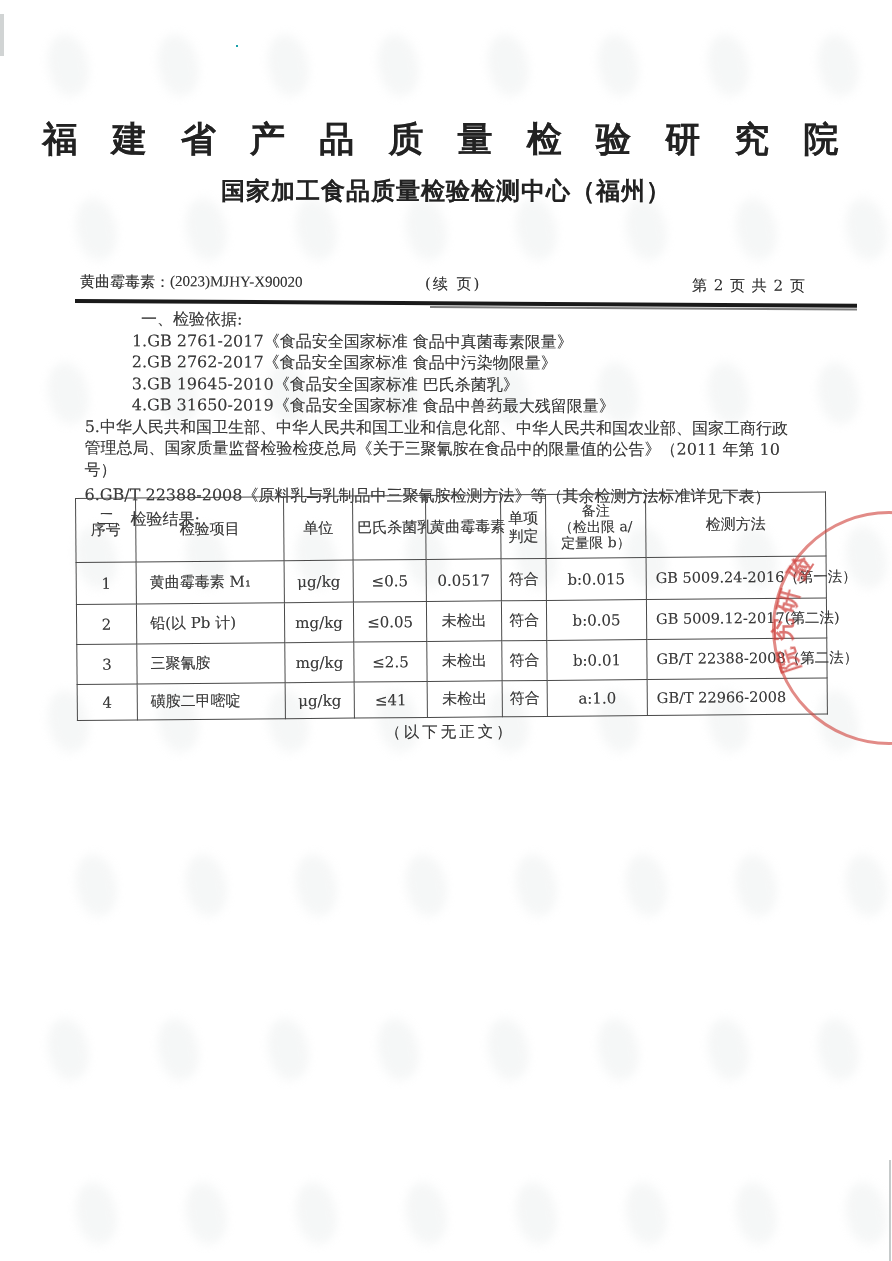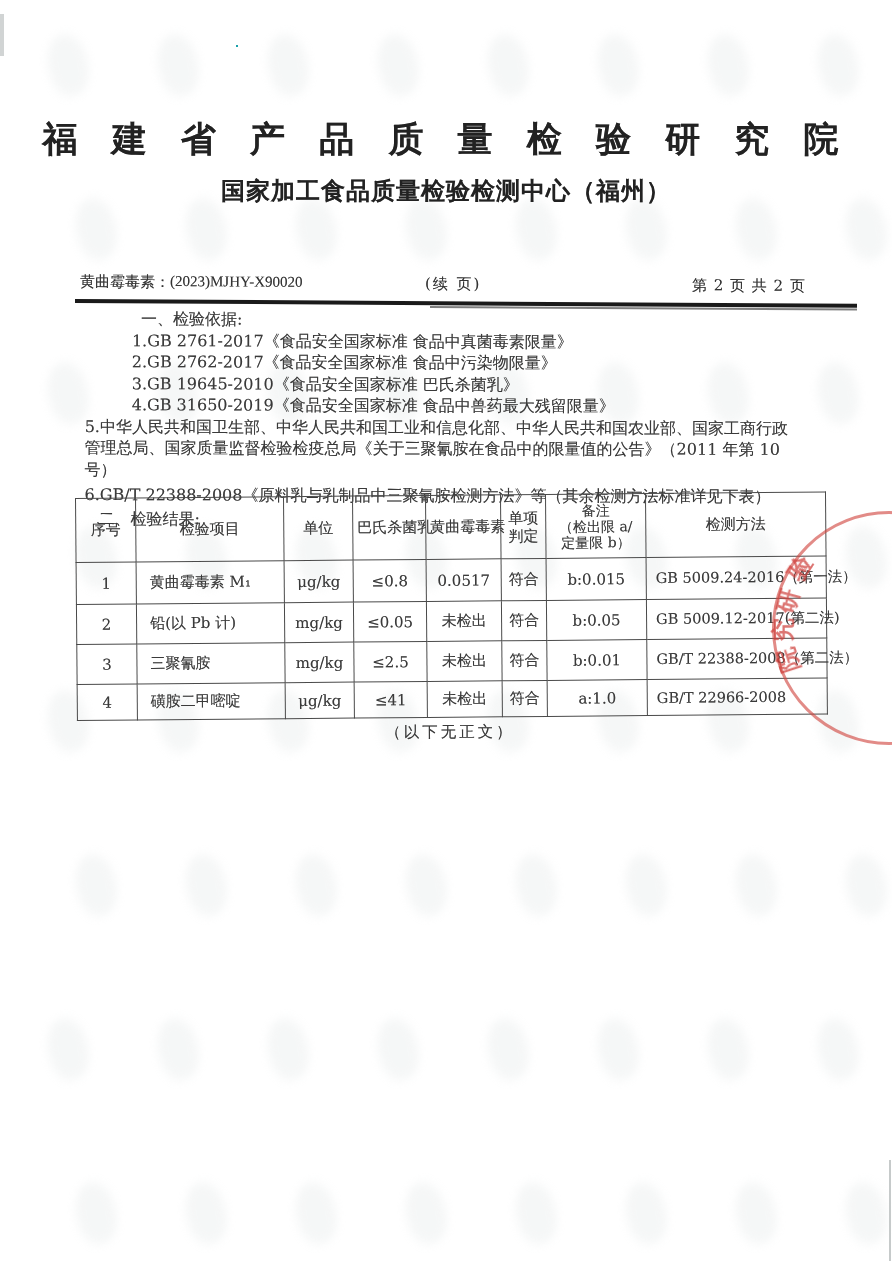--- a/index.html
+++ b/index.html
@@ -200,21 +200,21 @@
 （检出限 a/
 定量限 b）</th>
           <th>检测方法</th>
         </tr>
       </thead>
       <tbody>
         <tr>
           <td>1</td>
           <td class="cell-item">黄曲霉毒素 M₁</td>
           <td>μg/kg</td>
-          <td>≤0.8</td>
+          <td>≤0.5</td>
           <td>0.0517</td>
           <td>符合</td>
           <td>b:0.015</td>
           <td class="cell-method">GB 5009.24-2016（第一法）</td>
         </tr>
         <tr>
           <td>2</td>
           <td class="cell-item">铅(以 Pb 计)</td>
           <td>mg/kg</td>
           <td>≤0.05</td>

